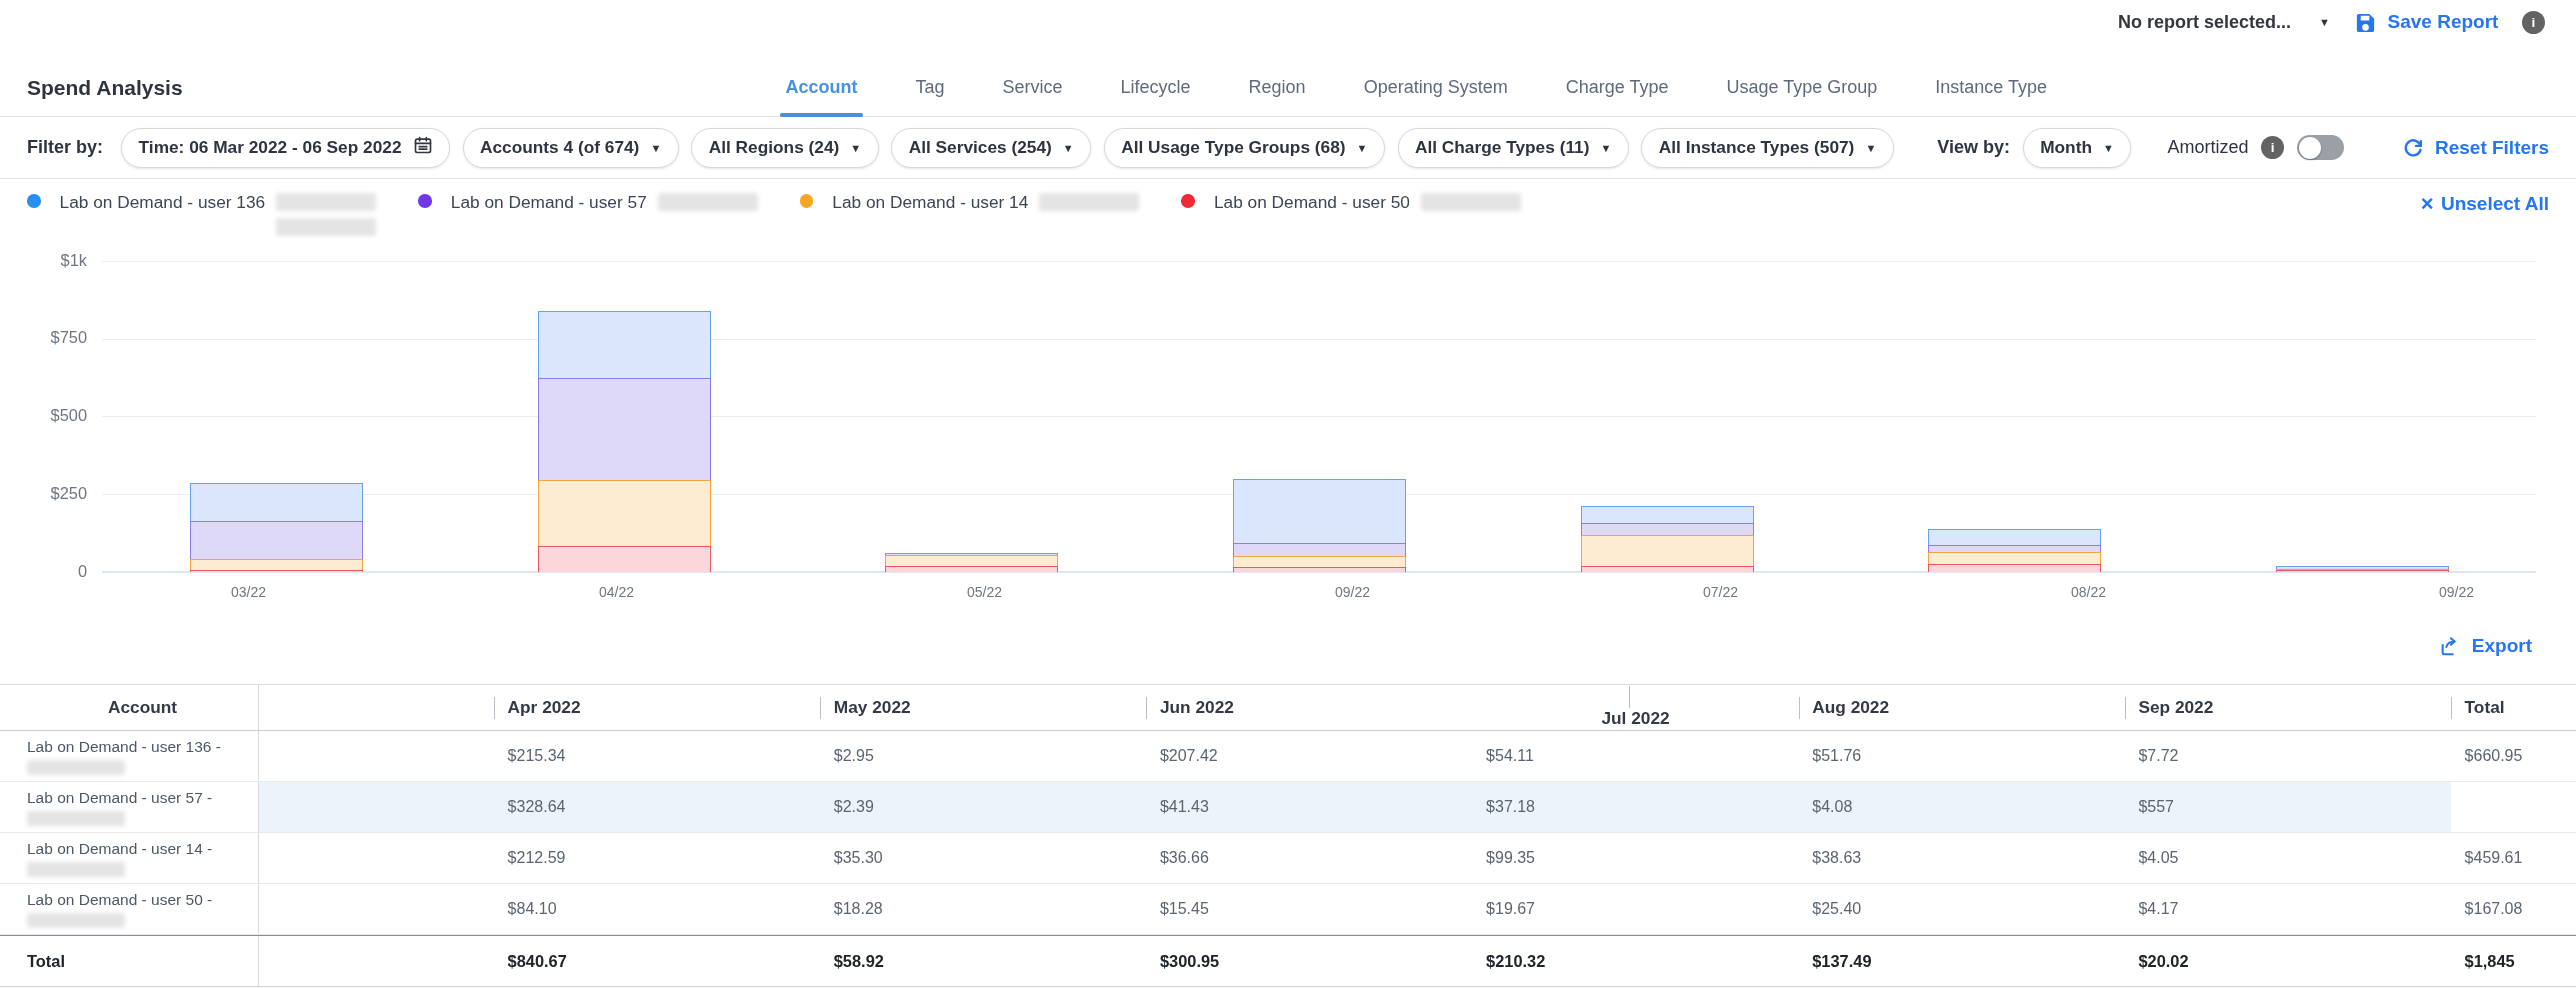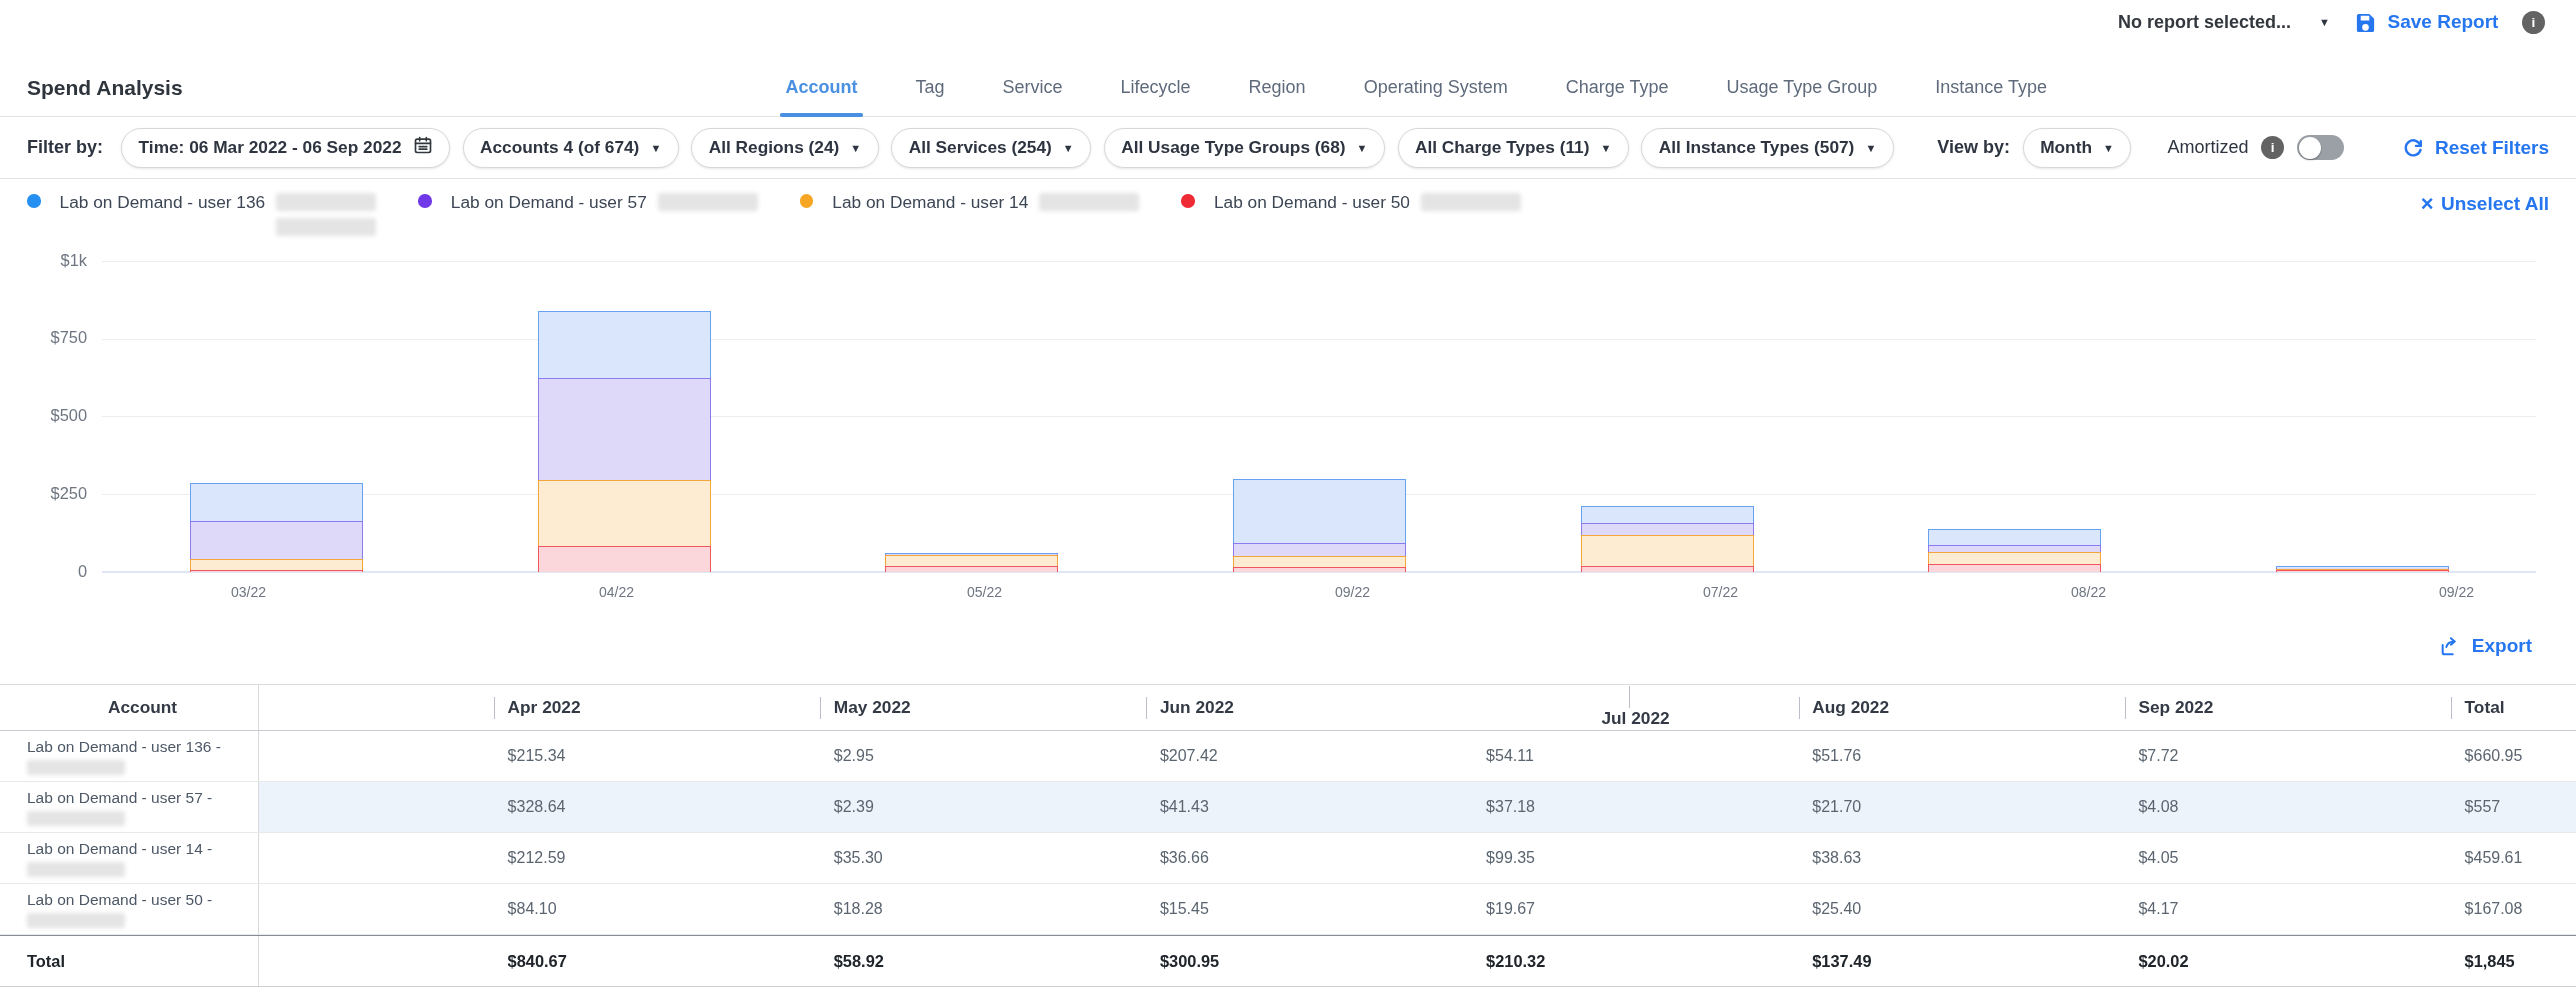--- a/index.html
+++ b/index.html
@@ -330,21 +330,20 @@
     <div class="trow drow hl">
       <div class="acct">
         <span class="acct-line">Lab on Demand - user 57 -</span>
         <span class="redact acct-redact"></span>
       </div>
       <div class="spacer"></div>
       <div class="cell">$328.64</div>
       <div class="cell">$2.39</div>
       <div class="cell">$41.43</div>
       <div class="cell">$37.18</div>
-      <div class="cell">$21.70</div>
       <div class="cell">$4.08</div>
       <div class="cell">$557</div>
     </div>
     <div class="trow drow">
       <div class="acct">
         <span class="acct-line">Lab on Demand - user 14 -</span>
         <span class="redact acct-redact"></span>
       </div>
       <div class="spacer"></div>
       <div class="cell">$212.59</div>

